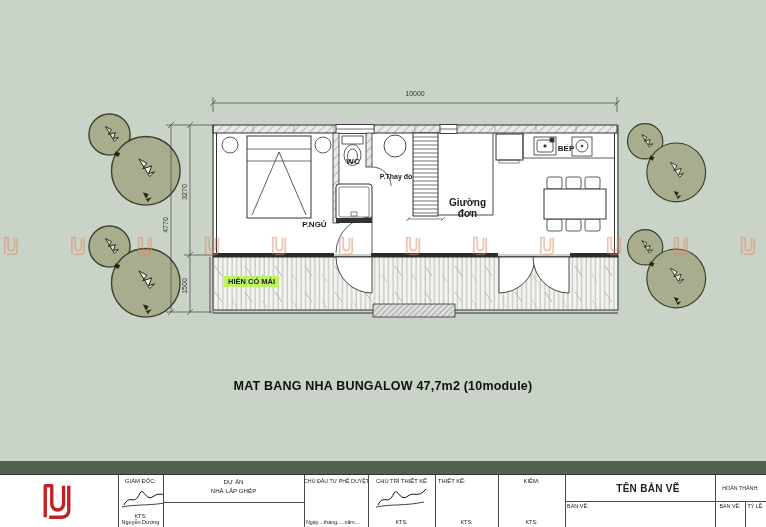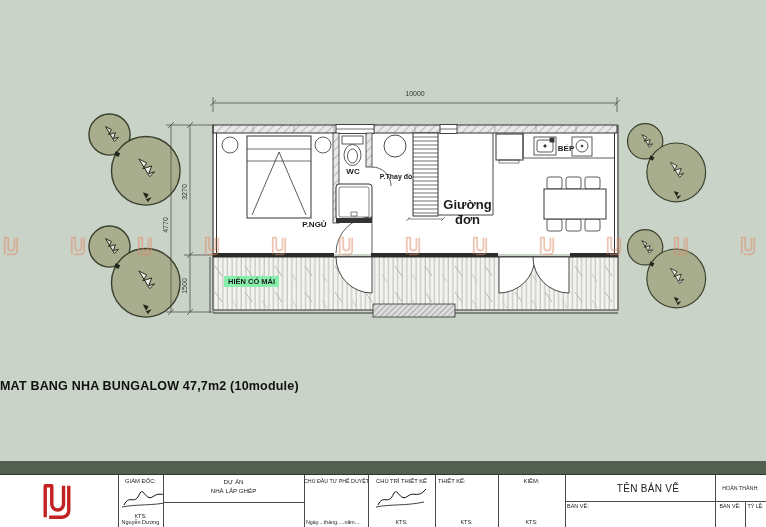--- a/index.html
+++ b/index.html
@@ -1,23 +1,23 @@
 <!DOCTYPE html>
 <html style="--bg: #c9d3c7;"><head>
 <meta charset="utf-8">
 <style>
   html,body{margin:0;padding:0;}
   #canvas{position:relative;width:766px;height:527px;background:var(--bg,#c9d3c7);
     font-family:"Liberation Sans",sans-serif;overflow:hidden;}
   .abs{position:absolute;}
   .room-label{position:absolute;font-weight:bold;color:#1c1c1c;text-align:center;}
-  .lbl-8{font-size:8px;} .lbl-7{font-size:7px;} .lbl-75{font-size:13px;}
-  #plan-title{position:absolute;left:0;top:379px;width:766px;text-align:left;
+  .lbl-8{font-size:8px;} .lbl-7{font-size:7px;} .lbl-75{font-size:10px;}
+  #plan-title{position:absolute;left:0;top:379px;width:766px;text-align:center;
     font-size:12.5px;font-weight:bold;color:#111;letter-spacing:.2px;}
-  #porch-label{position:absolute;left:224px;top:276px;background:#86efac;padding:1px 4px;
+  #porch-label{position:absolute;left:224px;top:276px;background:#bef264;padding:1px 4px;
     font-size:7.5px;font-weight:bold;color:#1c1c1c;}
   #top-dim-label{position:absolute;left:330px;top:90px;width:170px;text-align:center;
     font-size:7px;color:#333;}
   
   #sheet-band{position:absolute;left:0;top:461px;width:766px;height:13px;background:#51604f;}
   
   #title-block{position:absolute;left:0;top:474px;width:766px;height:53px;background:#fff;
     border-top:1.5px solid #333;border-bottom:1px solid #333;font-size:6px;color:#222;}
   .cell{position:absolute;top:0;bottom:0;border-right:1px solid #4a4a4a;overflow:hidden;}
   .cell .hd{display:block;text-align:center;margin-top:3px;font-size:5.8px;white-space:nowrap;}
@@ -283,21 +283,21 @@
         <use href="#dsdlogo" x="538" y="236" width="18" height="20"></use>
         <use href="#dsdlogo" x="605" y="236" width="18" height="20"></use>
         <use href="#dsdlogo" x="672" y="236" width="18" height="20"></use>
         <use href="#dsdlogo" x="739" y="236" width="18" height="20"></use>
       </g>
   </svg>
 
   <div id="top-dim-label">10000</div>
 
   <div class="room-label lbl-8" style="left:292px;top:220px;width:45px">P.NGỦ</div>
-  <div class="room-label lbl-8" style="left:343px;top:167px;width:20px">WC</div>
+  <div class="room-label lbl-8" style="left:343px;top:157px;width:20px">WC</div>
   <div class="room-label lbl-7" style="left:372px;top:173px;width:48px">P.Thay đồ</div>
   <div class="room-label lbl-75" style="left:440px;top:197px;width:55px">Giường đơn</div>
   <div class="room-label lbl-8" style="left:552px;top:144px;width:28px">BẾP</div>
   <div id="porch-label">HIÊN CÓ MÁI</div>
 
   <div id="plan-title">MAT BANG NHA BUNGALOW 47,7m2 (10module)</div>
 
   <div id="sheet-band"></div>
 
   <div id="title-block">
@@ -345,21 +345,21 @@
       <span class="ft">KTS:</span>
     </div>
 
     <div class="cell" style="left:498px;width:67px">
       <span class="hd">KIỂM:</span>
       <span class="ft">KTS:</span>
     </div>
 
     <div class="cell" style="left:565px;width:150px">
       <div style="position:absolute;left:16px;right:0;top:0;height:26px;display:flex;align-items:center;justify-content:center;
-                  font-size:10px;font-weight:normal;letter-spacing:.3px">TÊN BẢN VẼ</div>
+                  font-size:10px;font-weight:bold;letter-spacing:.3px">TÊN BẢN VẼ</div>
       <div class="split-h"></div>
       <div style="position:absolute;left:2px;top:28px;font-size:5.5px">BẢN VẼ:</div>
     </div>
 
     <div class="cell" style="left:715px;width:51px;border-right:none">
       <div style="position:absolute;left:0;right:0;top:0;height:26px;display:flex;align-items:center;justify-content:center;font-size:5.3px">HOÀN THÀNH:</div>
       <div class="split-h"></div>
       <div style="position:absolute;left:0;top:26px;bottom:0;width:30px;border-right:1px solid #4a4a4a">
         <span style="display:block;margin-top:2px;text-align:center;font-size:5.3px">BẢN VẼ:</span>
       </div>

